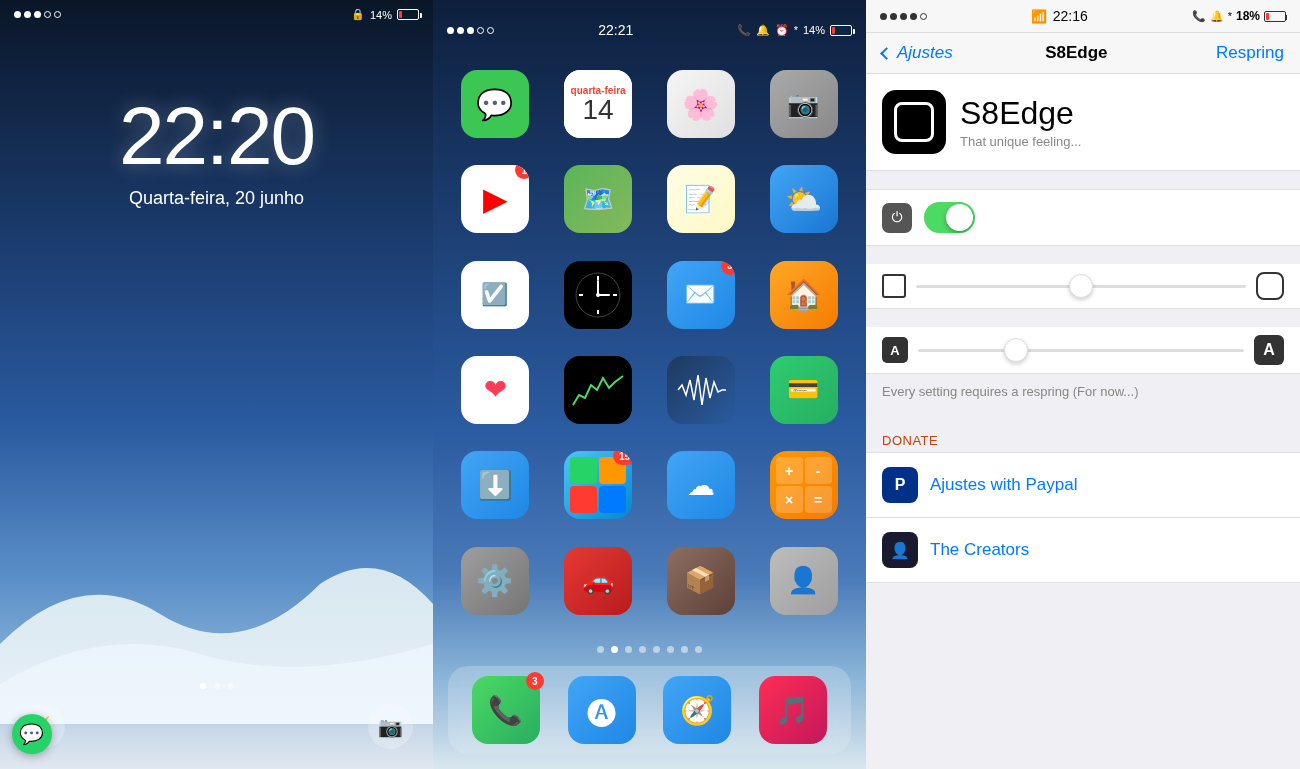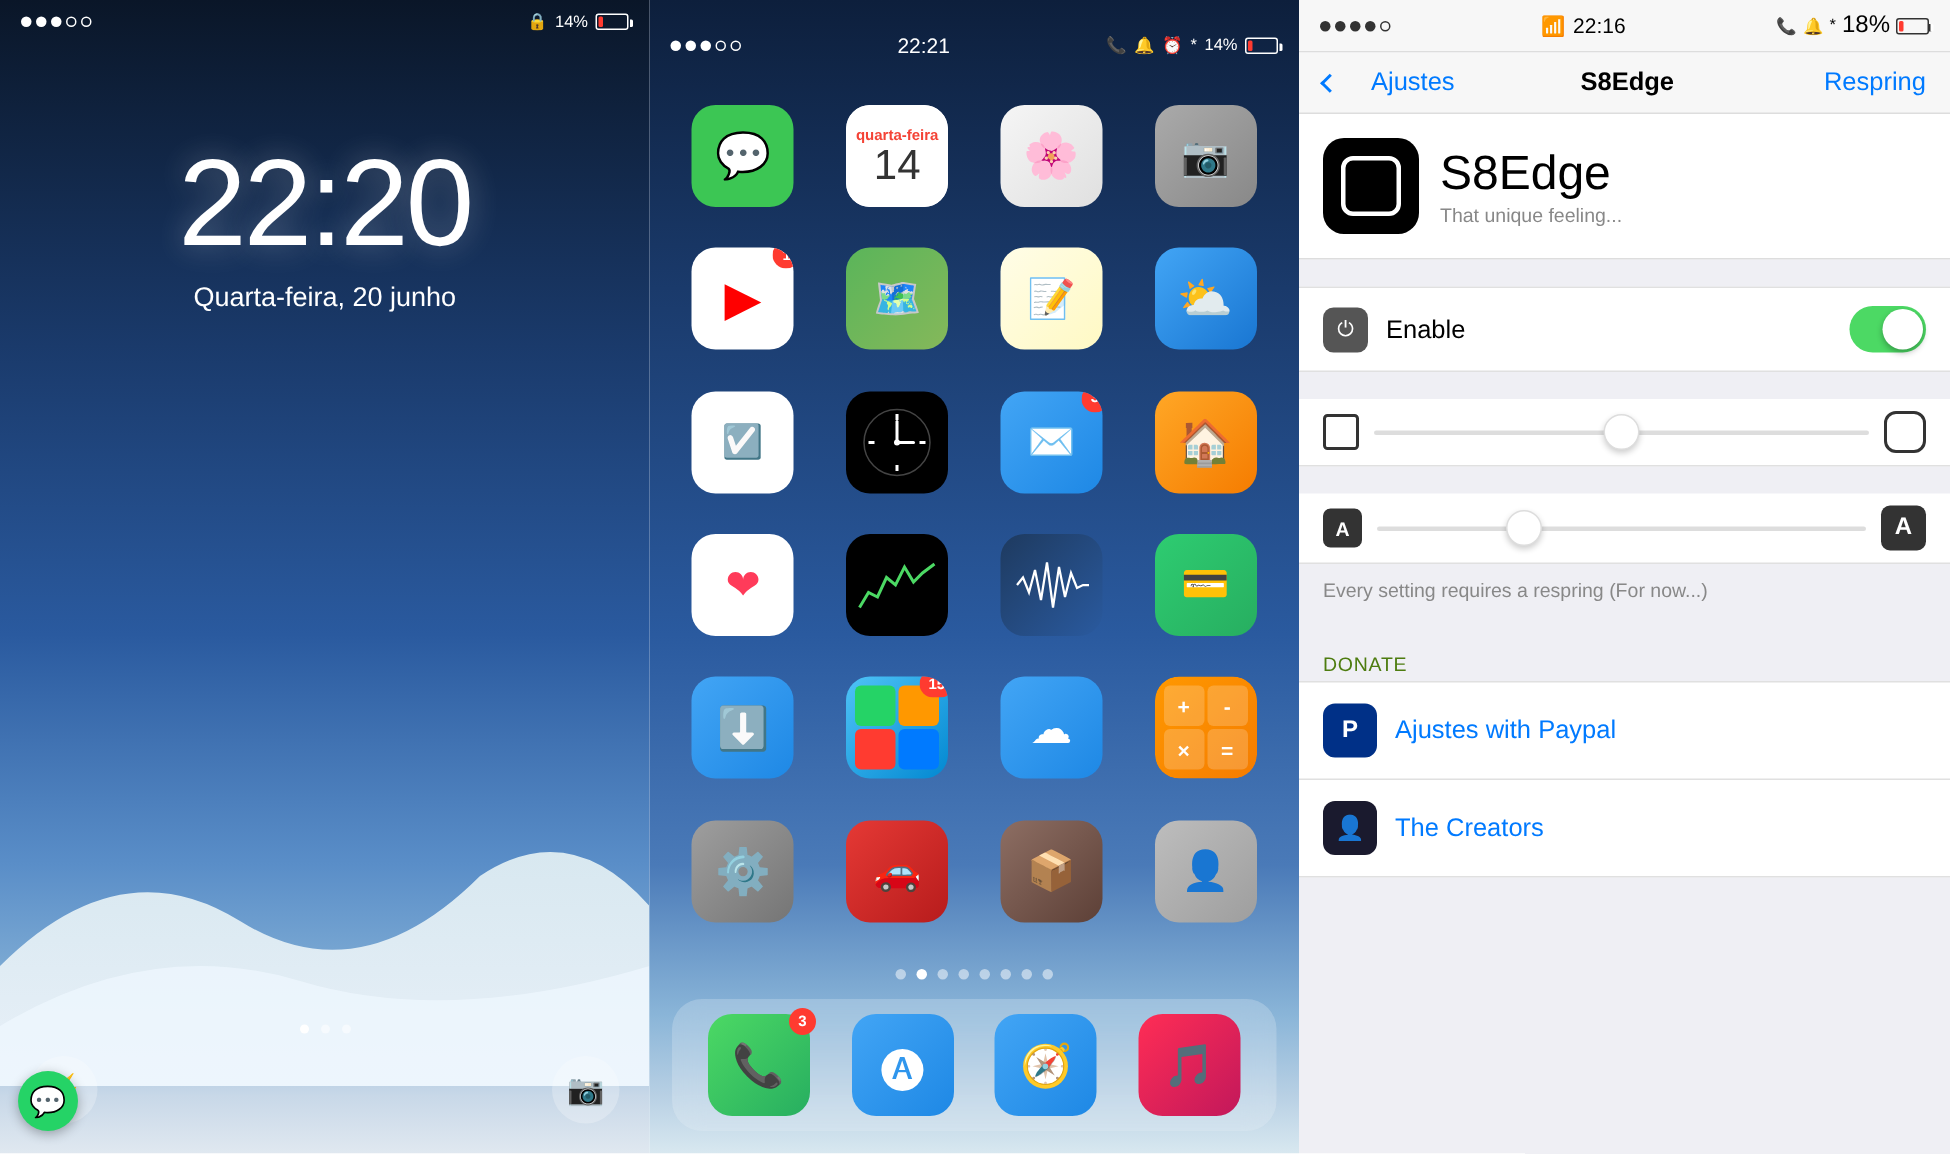--- a/index.html
+++ b/index.html
@@ -235,21 +235,22 @@
       padding: 10px 16px;
       background: #f7f7f7;
       border-bottom: 1px solid #ddd;
     }
 
     .nav-back {
       color: #007aff;
       font-size: 17px;
       display: flex;
       align-items: center;
-      gap: 21px;
+      gap: 4px;
+      font-style: italic;
     }
 
     .nav-title {
       font-size: 17px;
       font-weight: 600;
       color: #000;
     }
 
     .nav-respring {
       color: #007aff;
@@ -406,21 +407,21 @@
     .settings-note {
       padding: 10px 16px;
       font-size: 13px;
       color: #888;
       background: transparent;
     }
 
     .section-header {
       padding: 6px 16px 4px;
       font-size: 13px;
-      color: #4d7c0f;
+      color: #c2410c;
       text-transform: uppercase;
       letter-spacing: 0.5px;
       background: transparent;
     }
 
     .donate-row {
       background: white;
       display: flex;
       align-items: center;
       padding: 14px 16px;
@@ -813,21 +814,21 @@
       <div class="status-dot" style="background:transparent;border:1px solid #333;width:7px;height:7px;border-radius:50%;"></div>
     </div>
     <div style="display:flex;gap:5px;align-items:center;">
       <span>📶</span>
       <span style="font-size:14px;font-weight:500;">22:16</span>
     </div>
     <div style="display:flex;align-items:center;gap:4px;">
       <span style="font-size:11px;">📞</span>
       <span style="font-size:11px;">🔔</span>
       <span style="font-size:11px;">*</span>
-      <span style="font-size:16px;">18%</span>
+      <span style="font-size:12px;font-weight:bold;">18%</span>
       <div class="bat-body" style="border-color:#333;">
         <div class="bat-fill" style="background:#ff3b30;width:18%;"></div>
         <div style="position:absolute;right:-3px;top:3px;width:2px;height:5px;background:#333;border-radius:0 1px 1px 0;"></div>
       </div>
     </div>
   </div>
 
   <div class="settings-nav">
     <div class="nav-back">
       <span class="chevron-back"></span>
@@ -845,21 +846,20 @@
       <div class="s8edge-title">S8Edge</div>
       <div class="s8edge-subtitle">That unique feeling...</div>
     </div>
   </div>
 
   <div class="settings-section">
     <div class="settings-row">
       <div class="row-icon" style="background:#555;">
         <span style="font-size:14px;color:white;">⏻</span>
       </div>
-      <span class="row-label">Enable</span>
       <div class="toggle">
         <div class="toggle-knob"></div>
       </div>
     </div>
   </div>
 
   <div class="settings-section">
     <div class="slider-row">
       <div class="slider-icon-sq" style="width:24px;height:24px;border:2px solid #333;border-radius:3px;flex-shrink:0;"></div>
       <div class="slider-track">

